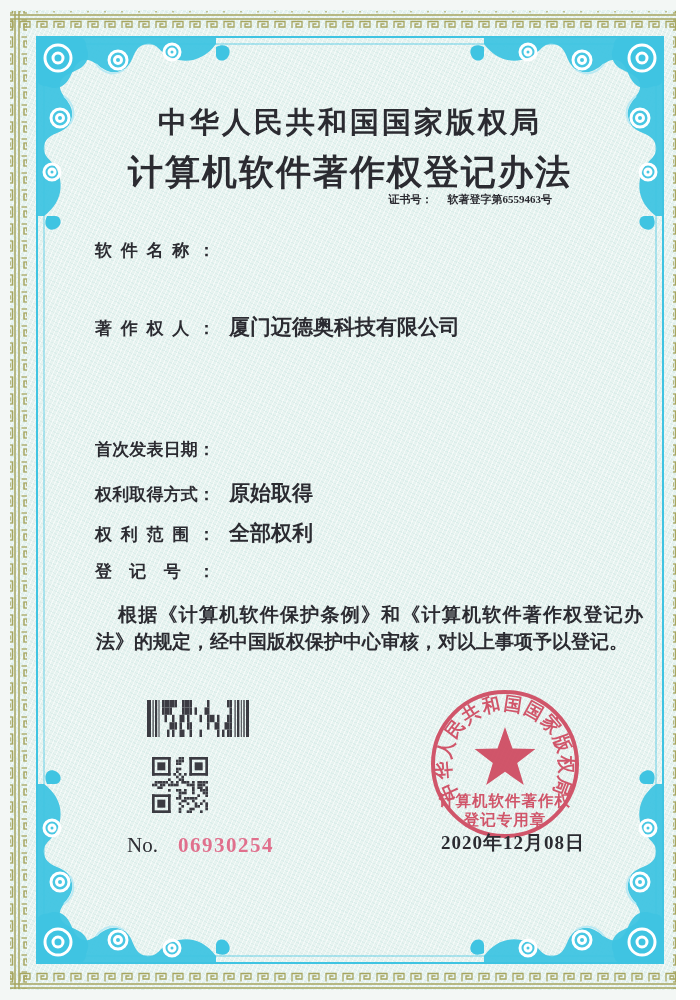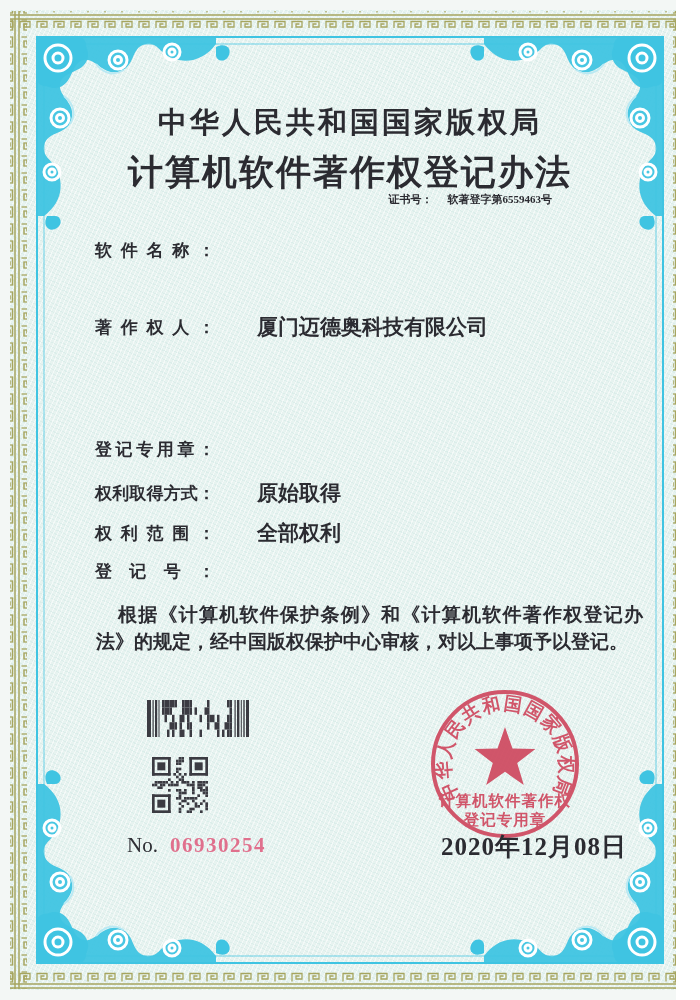--- a/index.html
+++ b/index.html
@@ -18,29 +18,29 @@
       repeating-linear-gradient(115deg, rgba(255,255,255,.55) 0px, rgba(255,255,255,.55) 1px, rgba(255,255,255,0) 1px, rgba(255,255,255,0) 4px),
       repeating-linear-gradient(25deg, rgba(150,205,200,.14) 0px, rgba(150,205,200,.14) 1px, rgba(150,205,200,0) 1px, rgba(150,205,200,0) 4px);
   }
   .decor{position:absolute; left:0; top:0; pointer-events:none;}
   .abs{position:absolute;}
   .center{left:0; width:700px; text-align:center;}
   .issuer{top:103px; font-size:29px; font-weight:bold; letter-spacing:3px; color:var(--ink);}
   .cert-title{top:149px; font-size:35px; font-weight:bold; letter-spacing:2px; color:var(--ink);}
   .certno{top:192px; right:124px; font-size:11px; font-weight:bold; color:var(--ink); white-space:nowrap;}
   .certno .gap{display:inline-block; width:15px;}
-  .row{position:absolute; left:95px; display:flex; align-items:center; white-space:nowrap;gap:28px;}
+  .row{position:absolute; left:95px; display:flex; align-items:flex-end; white-space:nowrap;}
   .flabel{display:inline-block; width:120px; font-size:17px; font-weight:bold;
           text-align:justify; text-align-last:justify; color:var(--ink);}
   .fvalue{margin-left:14px; font-size:21px; font-weight:bold; color:var(--ink); line-height:26px;}
   .statement{top:601px; left:96px; width:547px; font-size:19px; line-height:27px;
              text-indent:22px; text-align:justify; font-weight:600; color:var(--ink);}
   .serial{top:833px; left:127px; font-size:21px; color:#2f2f35; white-space:nowrap;}
-  .serial .num{color:var(--pink); letter-spacing:1.5px; margin-left:12px; font-weight:600;text-align:center;}
-  .seal-date{top:830px; left:441px; font-size:25px; font-weight:bold; letter-spacing:1px; color:var(--ink); white-space:nowrap;}
+  .serial .num{color:var(--pink); letter-spacing:1.5px; margin-left:20px; font-weight:600;text-align:center;}
+  .seal-date{top:830px; left:441px; font-size:19px; font-weight:bold; letter-spacing:1px; color:var(--ink); white-space:nowrap;}
   svg text{font-family:"Liberation Serif","DejaVu Serif",serif;}
 </style>
 </head>
 <body>
 
 <div class="cert">
 
   <div class="paper"></div>
 
   <svg class="decor" width="700" height="1000" viewBox="0 0 700 1000" aria-hidden="true">
@@ -97,21 +97,21 @@
   </div>
 
   <div class="row" style="top:239px">
     <span class="flabel">软件名称：</span>
   </div>
   <div class="row" style="top:314px">
     <span class="flabel">著作权人：</span>
     <span class="fvalue">厦门迈德奥科技有限公司</span>
   </div>
   <div class="row" style="top:438px">
-    <span class="flabel">登记专用章：</span>
+    <span class="flabel">首次发表日期：</span>
   </div>
   <div class="row" style="top:520px">
     <span class="flabel">权利范围：</span>
     <span class="fvalue">全部权利</span>
   </div>
   <div class="row" style="top:480px">
     <span class="flabel">权利取得方式：</span>
     <span class="fvalue">原始取得</span>
   </div>
   <div class="row" style="top:560px">

